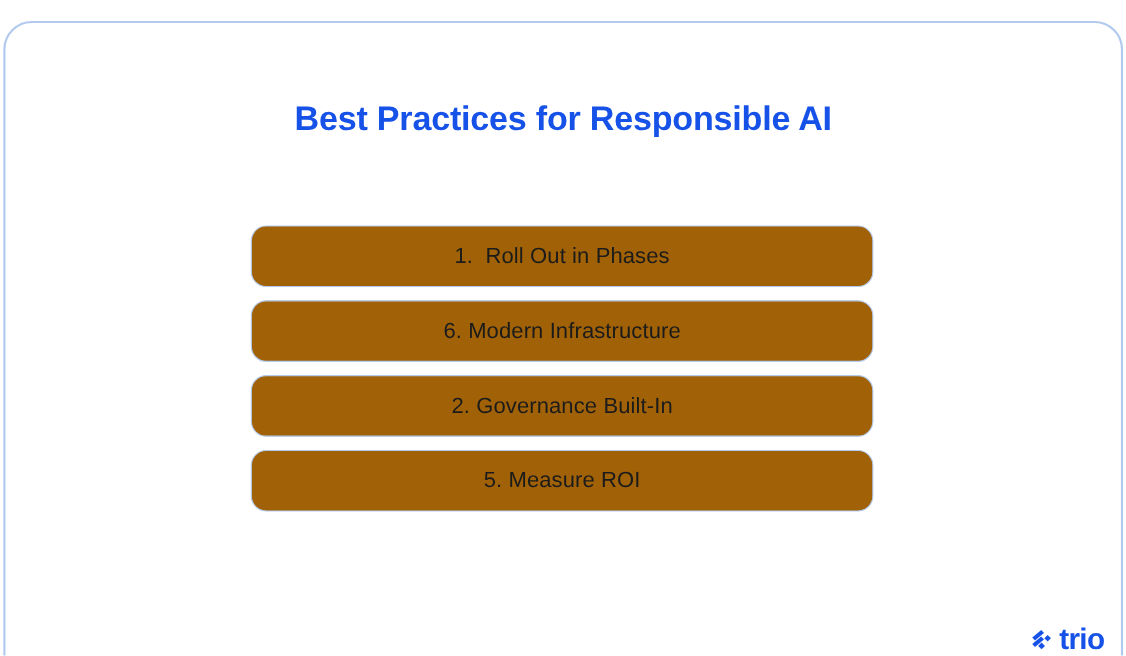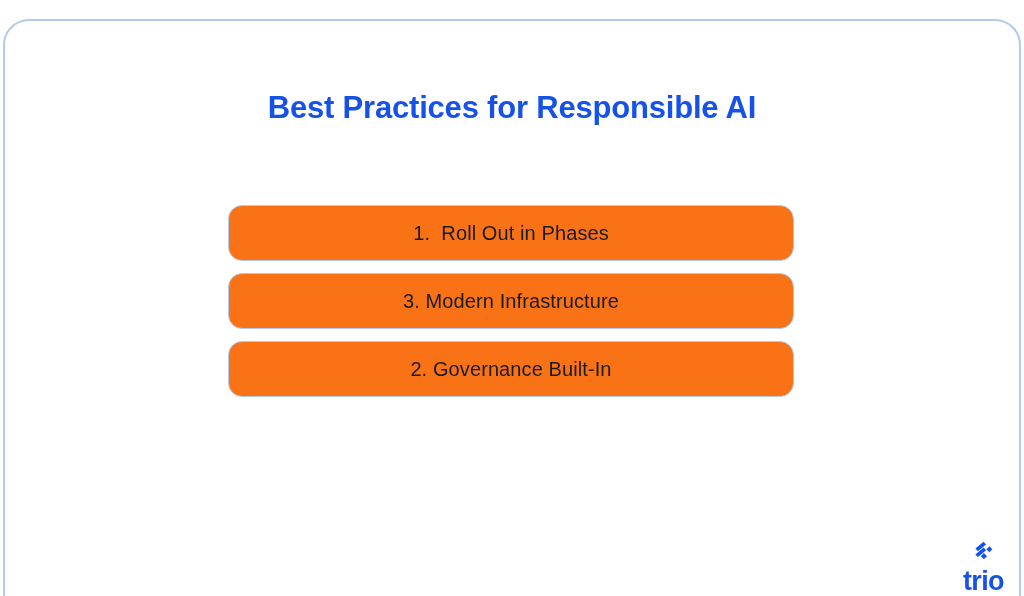--- a/index.html
+++ b/index.html
@@ -64,21 +64,21 @@
     width: 566px;
     display: flex;
     flex-direction: column;
     gap: 12px;
   }
 
   .list-item {
     height: 56px;
     border: 1.5px solid #b3caef;
     border-radius: 14px;
-    background: #f97316;
+    background: #a16207;
     display: flex;
     align-items: center;
     justify-content: center;
     box-sizing: border-box;
   }
 
   .list-item-label {
     font-size: 20px;
     font-weight: 400;
     color: #1b1b1b;
@@ -87,21 +87,20 @@
   }
 
   
   .logo {
     position: absolute;
     right: 20px;
     bottom: 16px;
     display: flex;
     align-items: center;
     gap: 6px;
-    flex-direction: column;
   }
   .logo-mark {
     width: 22px;
     height: 22px;
     display: block;
   }
   .logo-word {
     font-size: 27px;
     font-weight: bold;
     color: #1652e8;
@@ -123,27 +122,30 @@
     <div class="title">Best Practices for Responsible AI</div>
 
     <div class="list">
 
       <div class="list-item">
         <span class="list-item-label">1.  Roll Out in Phases</span>
       </div>
 
 
       <div class="list-item">
-        <span class="list-item-label">3. Modern Infrastructure</span>
+        <span class="list-item-label">6. Modern Infrastructure</span>
       </div>
 
       <div class="list-item">
         <span class="list-item-label">2. Governance Built-In</span>
       </div>
 
+      <div class="list-item">
+        <span class="list-item-label">5. Measure ROI</span>
+      </div>
 
     </div>
 
     <div class="logo">
       <svg class="logo-mark" viewBox="0 0 22 22">
 
         <polygon points="3.4,7.6 11.6,0.8 14.1,3.5 5.9,10.3" fill="#1652e8"></polygon>
 
         <polygon points="3.4,13.4 11.6,6.6 14.1,9.3 5.9,16.1" fill="#1652e8"></polygon>
 

